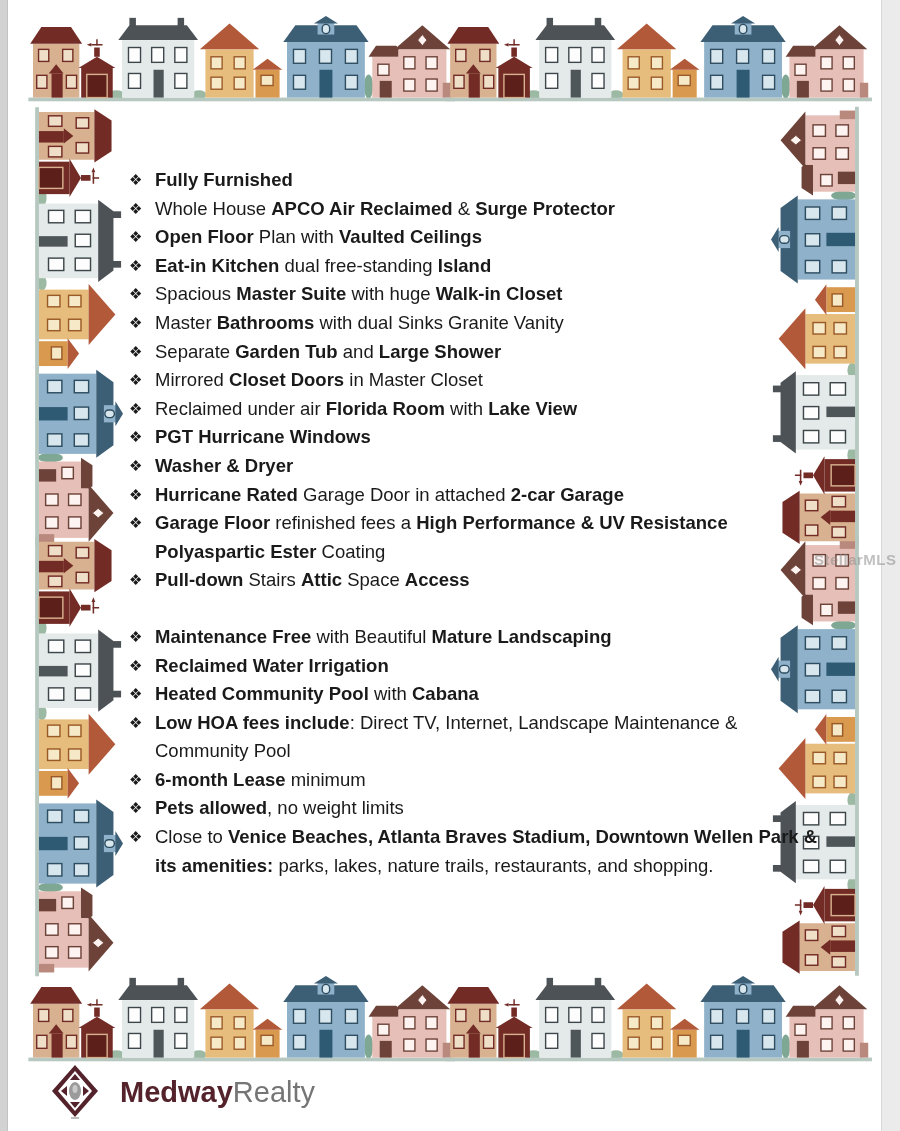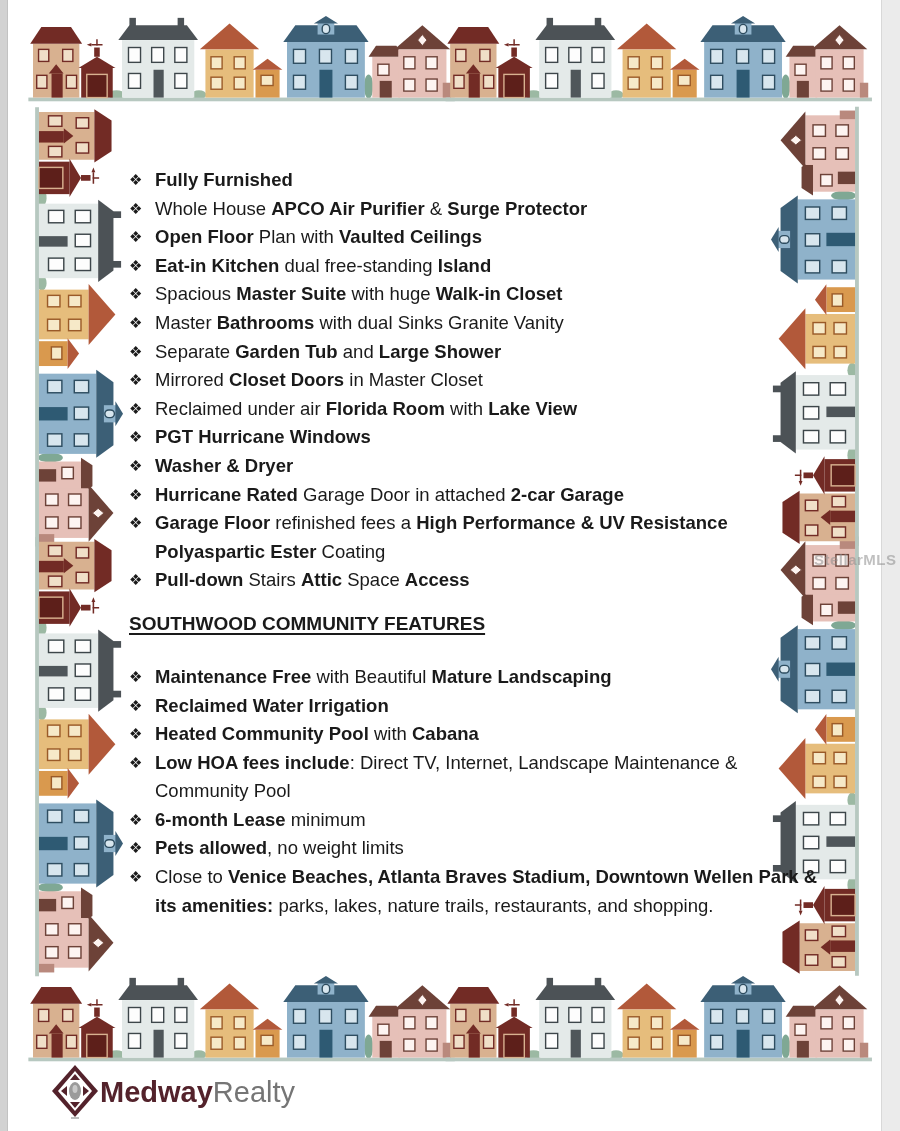--- a/index.html
+++ b/index.html
@@ -56,21 +56,21 @@
     text-underline-offset: 3px;
     display: inline-block;
   }
   .watermark { position: absolute; left: 814px; top: 551px; z-index: 2;
     font-size: 15px; font-weight: 600; color: rgba(140,140,140,0.55); letter-spacing: 0.5px; }
 
   
   .footer-logo { position: absolute; left: 50px; top: 1064px; z-index: 3;
     display: flex; align-items: center; }
   .logo-diamond { width: 50px; height: 56px; }
-  .logo-text { font-size: 29px; margin-left: 0; letter-spacing: 0; }
+  .logo-text { font-size: 29px; margin-left: 20px; letter-spacing: 0; }
   .brand-primary { color: #53222b; font-weight: 600; }
   .brand-secondary { color: #757575; font-weight: 400; }
 </style>
 </head>
 <body>
 
 <div class="edge-left"></div>
 <div class="edge-right"></div>
 
 <svg class="border-layer" width="900" height="1131" viewBox="0 0 900 1131" xmlns="http://www.w3.org/2000/svg">
@@ -178,21 +178,21 @@
 
 <div class="content">
 
   <div class="feature-list">
       <div class="feature-item">
         <span class="bullet">❖</span>
         <span class="itext"><span class="bold">Fully Furnished</span></span>
       </div>
       <div class="feature-item">
         <span class="bullet">❖</span>
-        <span class="itext"><span>Whole House </span><span class="bold">APCO Air Purifier</span><span> &amp; </span><span class="bold">Surge Protector</span></span>
+        <span class="itext"><span>Whole House </span><span class="bold">APCO Air Reclaimed</span><span> &amp; </span><span class="bold">Surge Protector</span></span>
       </div>
       <div class="feature-item">
         <span class="bullet">❖</span>
         <span class="itext"><span class="bold">Open Floor</span><span> Plan with </span><span class="bold">Vaulted Ceilings</span></span>
       </div>
       <div class="feature-item">
         <span class="bullet">❖</span>
         <span class="itext"><span class="bold">Eat-in Kitchen</span><span> dual free-standing </span><span class="bold">Island</span></span>
       </div>
       <div class="feature-item">
@@ -230,23 +230,20 @@
       <div class="feature-item">
         <span class="bullet">❖</span>
         <span class="itext"><span class="bold">Garage Floor</span><span> refinished fees a </span><span class="bold">High Performance &amp; UV Resistance Polyaspartic Ester</span><span> Coating</span></span>
       </div>
       <div class="feature-item">
         <span class="bullet">❖</span>
         <span class="itext"><span class="bold">Pull-down</span><span> Stairs </span><span class="bold">Attic</span><span> Space </span><span class="bold">Access</span></span>
       </div>
     </div>
 
-  <div>
-    <span class="section-heading">SOUTHWOOD COMMUNITY FEATURES</span>
-  </div>
 
   <div class="feature-list community">
       <div class="feature-item">
         <span class="bullet">❖</span>
         <span class="itext"><span class="bold">Maintenance Free</span><span> with Beautiful </span><span class="bold">Mature Landscaping</span></span>
       </div>
       <div class="feature-item">
         <span class="bullet">❖</span>
         <span class="itext"><span class="bold">Reclaimed Water Irrigation</span></span>
       </div>

